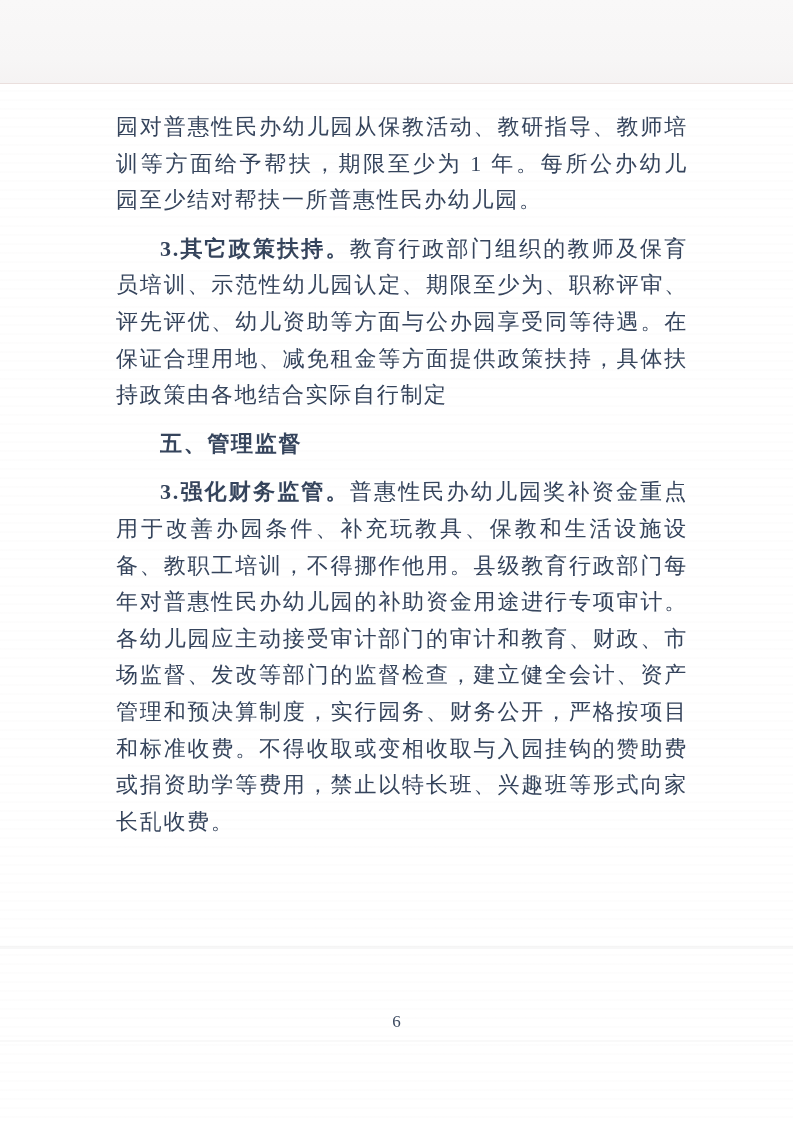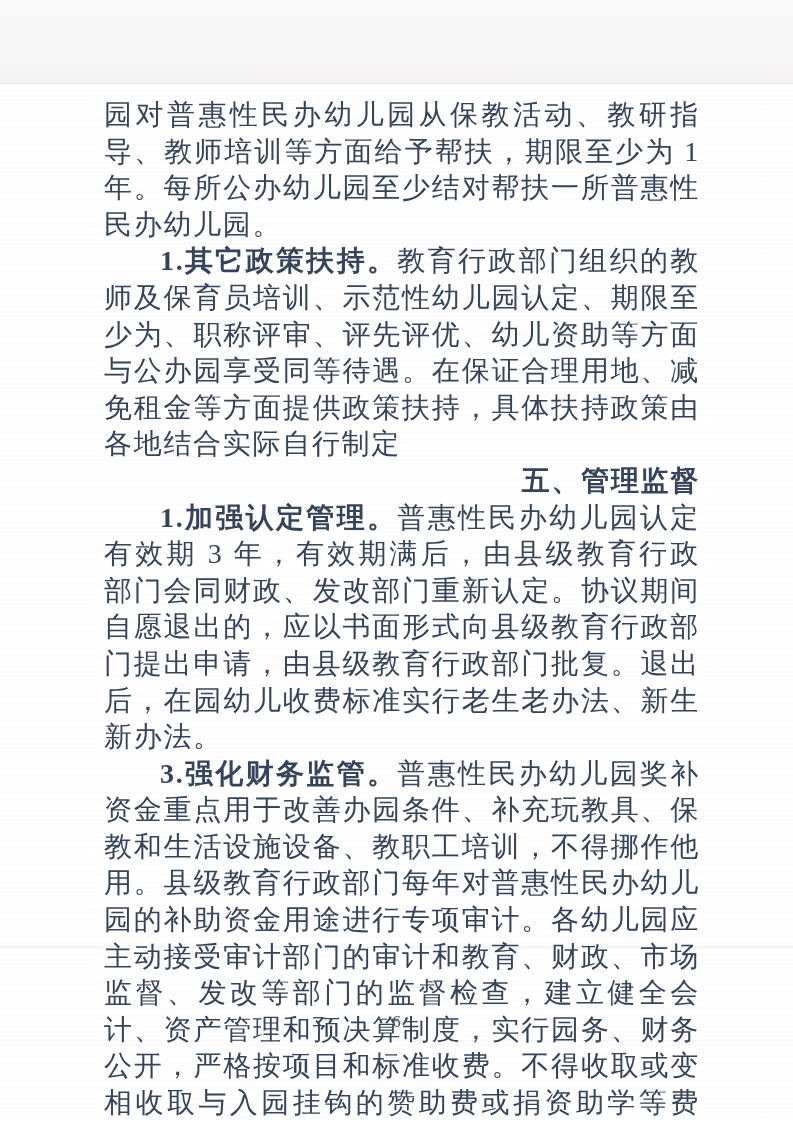--- a/index.html
+++ b/index.html
@@ -48,35 +48,35 @@
     background: rgba(180,175,175,0.08);
   }
   .doc-body {
     position: absolute;
     left: 104px;
     top: 97px;
     width: 596px;
     color: #35445c;
   }
   .doc-body p {
-    margin: 0;
-    font-size: 28px;
+    margin: 12px;
+    font-size: 22px;
     line-height: 36.6px;
     letter-spacing: 1.7px;
     text-align: justify;
     text-justify: inter-character;
     word-break: break-all;
   }
   .doc-body p.indent {
     text-indent: 2em;
   }
   .doc-body p.heading {
     text-indent: 2em;
     font-weight: bold;
-    text-align: right;
+    text-align: left;
   }
   .doc-body span.bold {
     font-weight: bold;
   }
   .footer {
     position: absolute;
     left: 0;
     top: 1012px;
     width: 793px;
     text-align: center;
@@ -91,22 +91,21 @@
 </head>
 <body>
 
 <div class="page">
   <div class="scan-band-top"></div>
   <div class="scan-streak-mid"></div>
   <div class="scan-streak-low"></div>
 
   <div class="doc-body">
       <p><span>园对普惠性民办幼儿园从保教活动、教研指导、教师培训等方面给予帮扶，期限至少为 1 年。每所公办幼儿园至少结对帮扶一所普惠性民办幼儿园。</span></p>
-      <p class="indent"><span class="bold">1.其它政策扶持。</span><span>教育行政部门组织的教师及保育员培训、示范性幼儿园认定、期限至少为、职称评审、评先评优、幼儿资助等方面与公办园享受同等待遇。在保证合理用地、减免租金等方面提供政策扶持，具体扶持政策由各地结合实际自行制定</span></p>
+      <p class="indent"><span class="bold">3.其它政策扶持。</span><span>教育行政部门组织的教师及保育员培训、示范性幼儿园认定、期限至少为、职称评审、评先评优、幼儿资助等方面与公办园享受同等待遇。在保证合理用地、减免租金等方面提供政策扶持，具体扶持政策由各地结合实际自行制定</span></p>
       <p class="heading"><span class="bold">五、管理监督</span></p>
-      <p class="indent"><span class="bold">1.加强认定管理。</span><span>普惠性民办幼儿园认定有效期 3 年，有效期满后，由县级教育行政部门会同财政、发改部门重新认定。协议期间自愿退出的，应以书面形式向县级教育行政部门提出申请，由县级教育行政部门批复。退出后，在园幼儿收费标准实行老生老办法、新生新办法。</span></p>
       <p class="indent"><span class="bold">3.强化财务监管。</span><span>普惠性民办幼儿园奖补资金重点用于改善办园条件、补充玩教具、保教和生活设施设备、教职工培训，不得挪作他用。县级教育行政部门每年对普惠性民办幼儿园的补助资金用途进行专项审计。各幼儿园应主动接受审计部门的审计和教育、财政、市场监督、发改等部门的监督检查，建立健全会计、资产管理和预决算制度，实行园务、财务公开，严格按项目和标准收费。不得收取或变相收取与入园挂钩的赞助费或捐资助学等费用，禁止以特长班、兴趣班等形式向家长乱收费。</span></p>
     </div>
 
   <div class="footer">
     <span class="page-number">6</span>
   </div>
 </div>
 
 </body></html>

